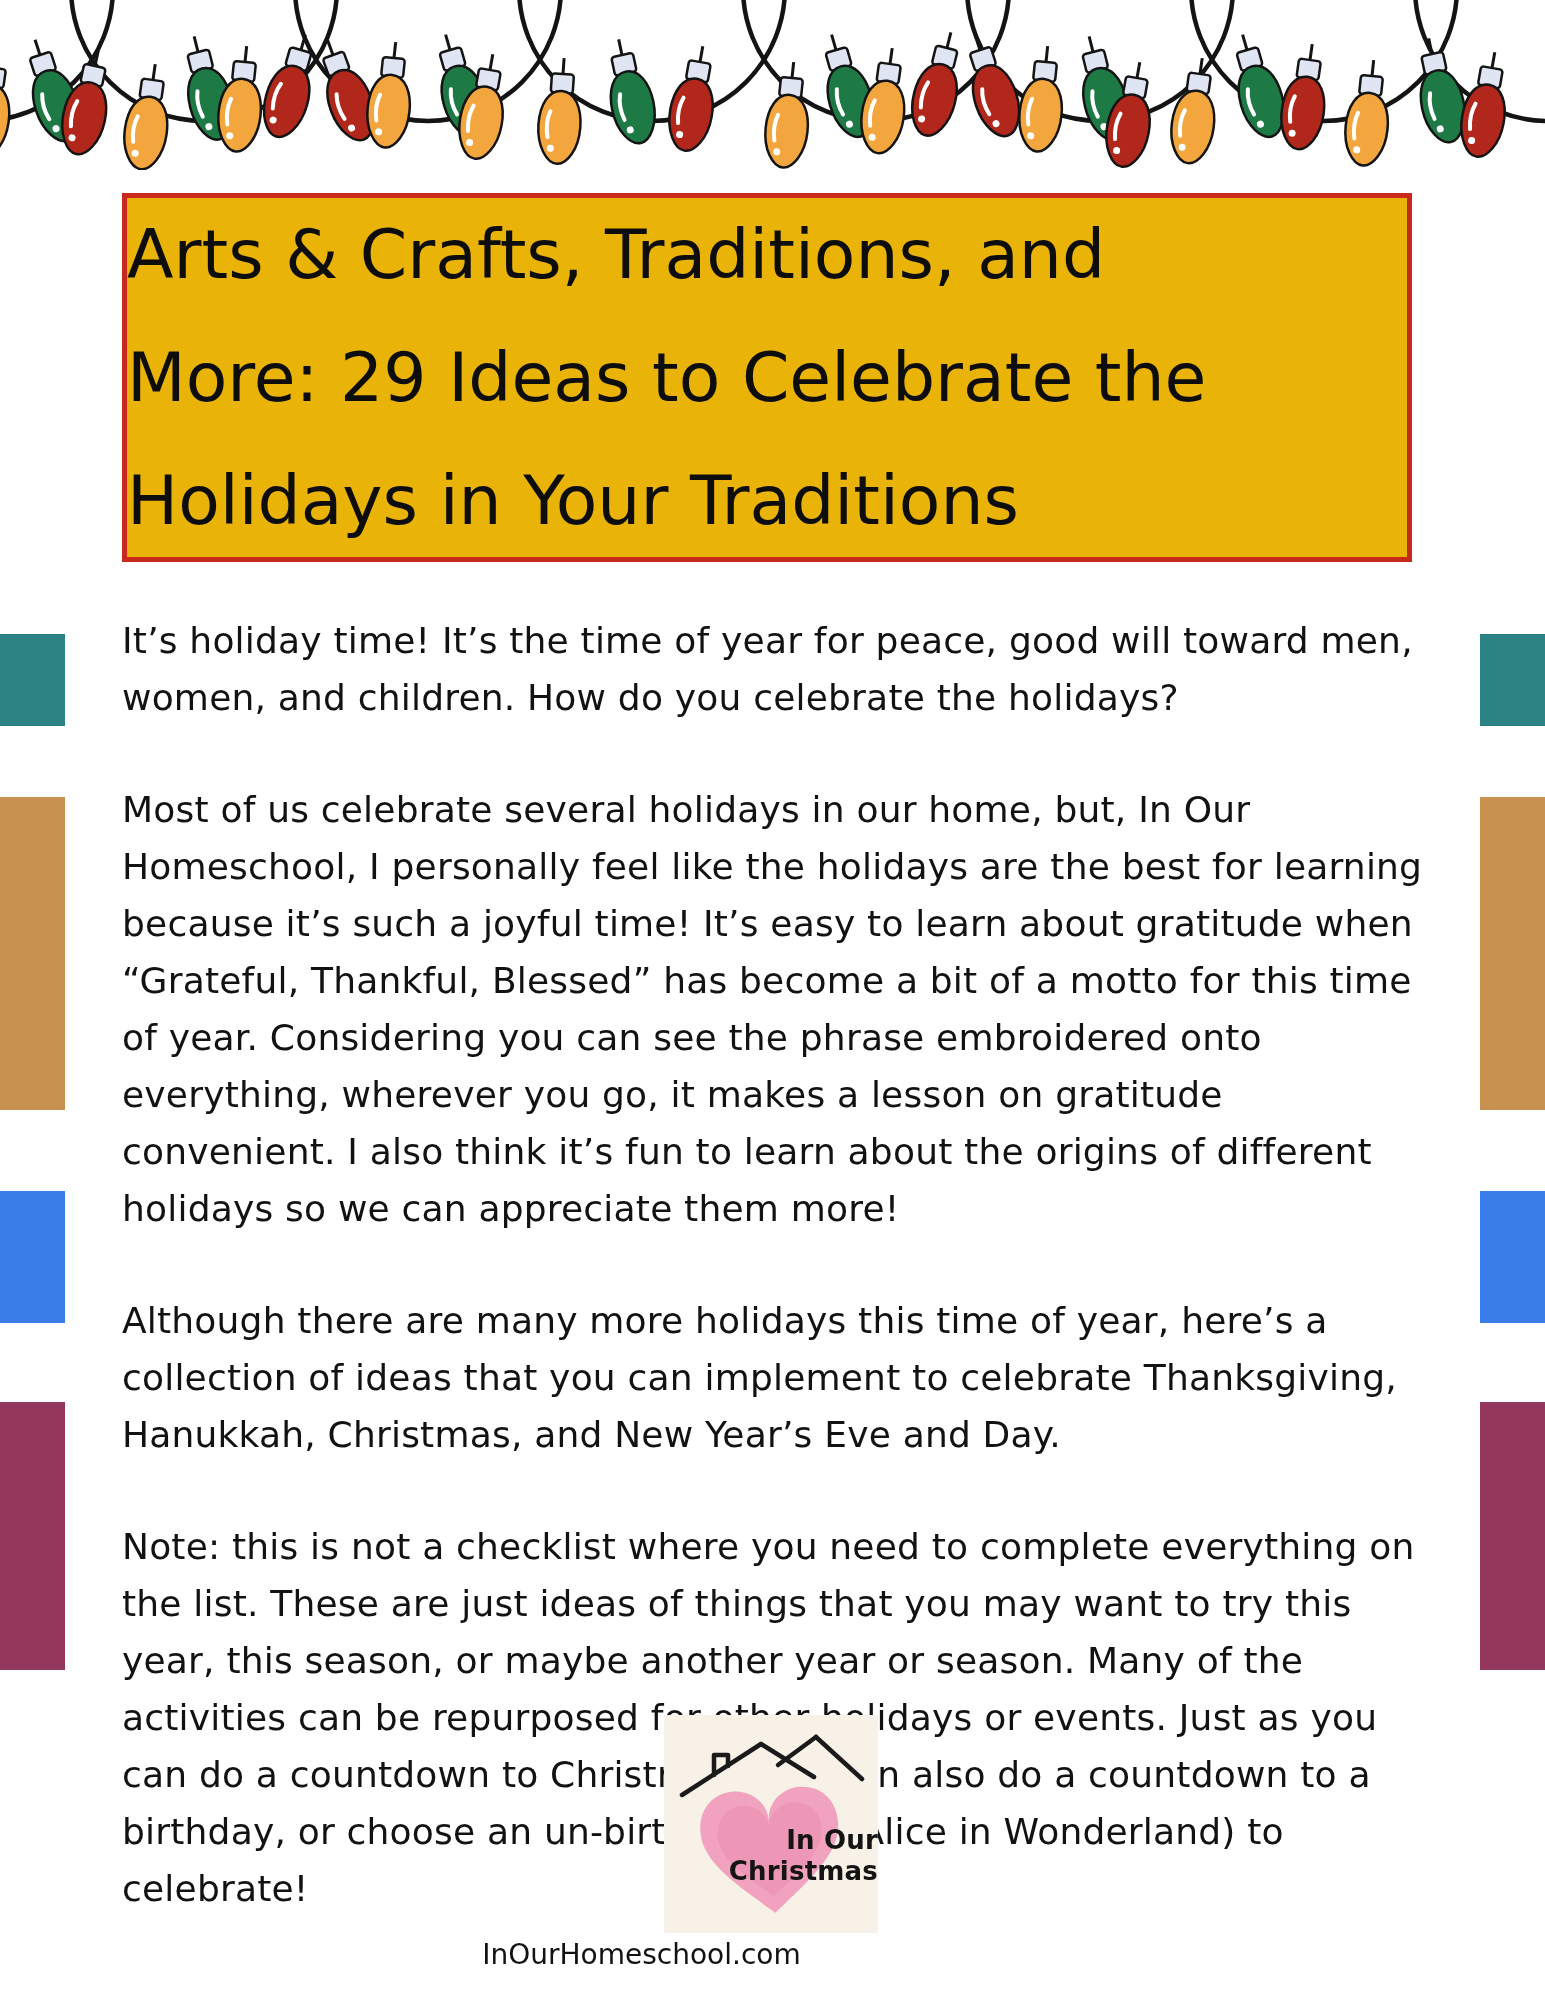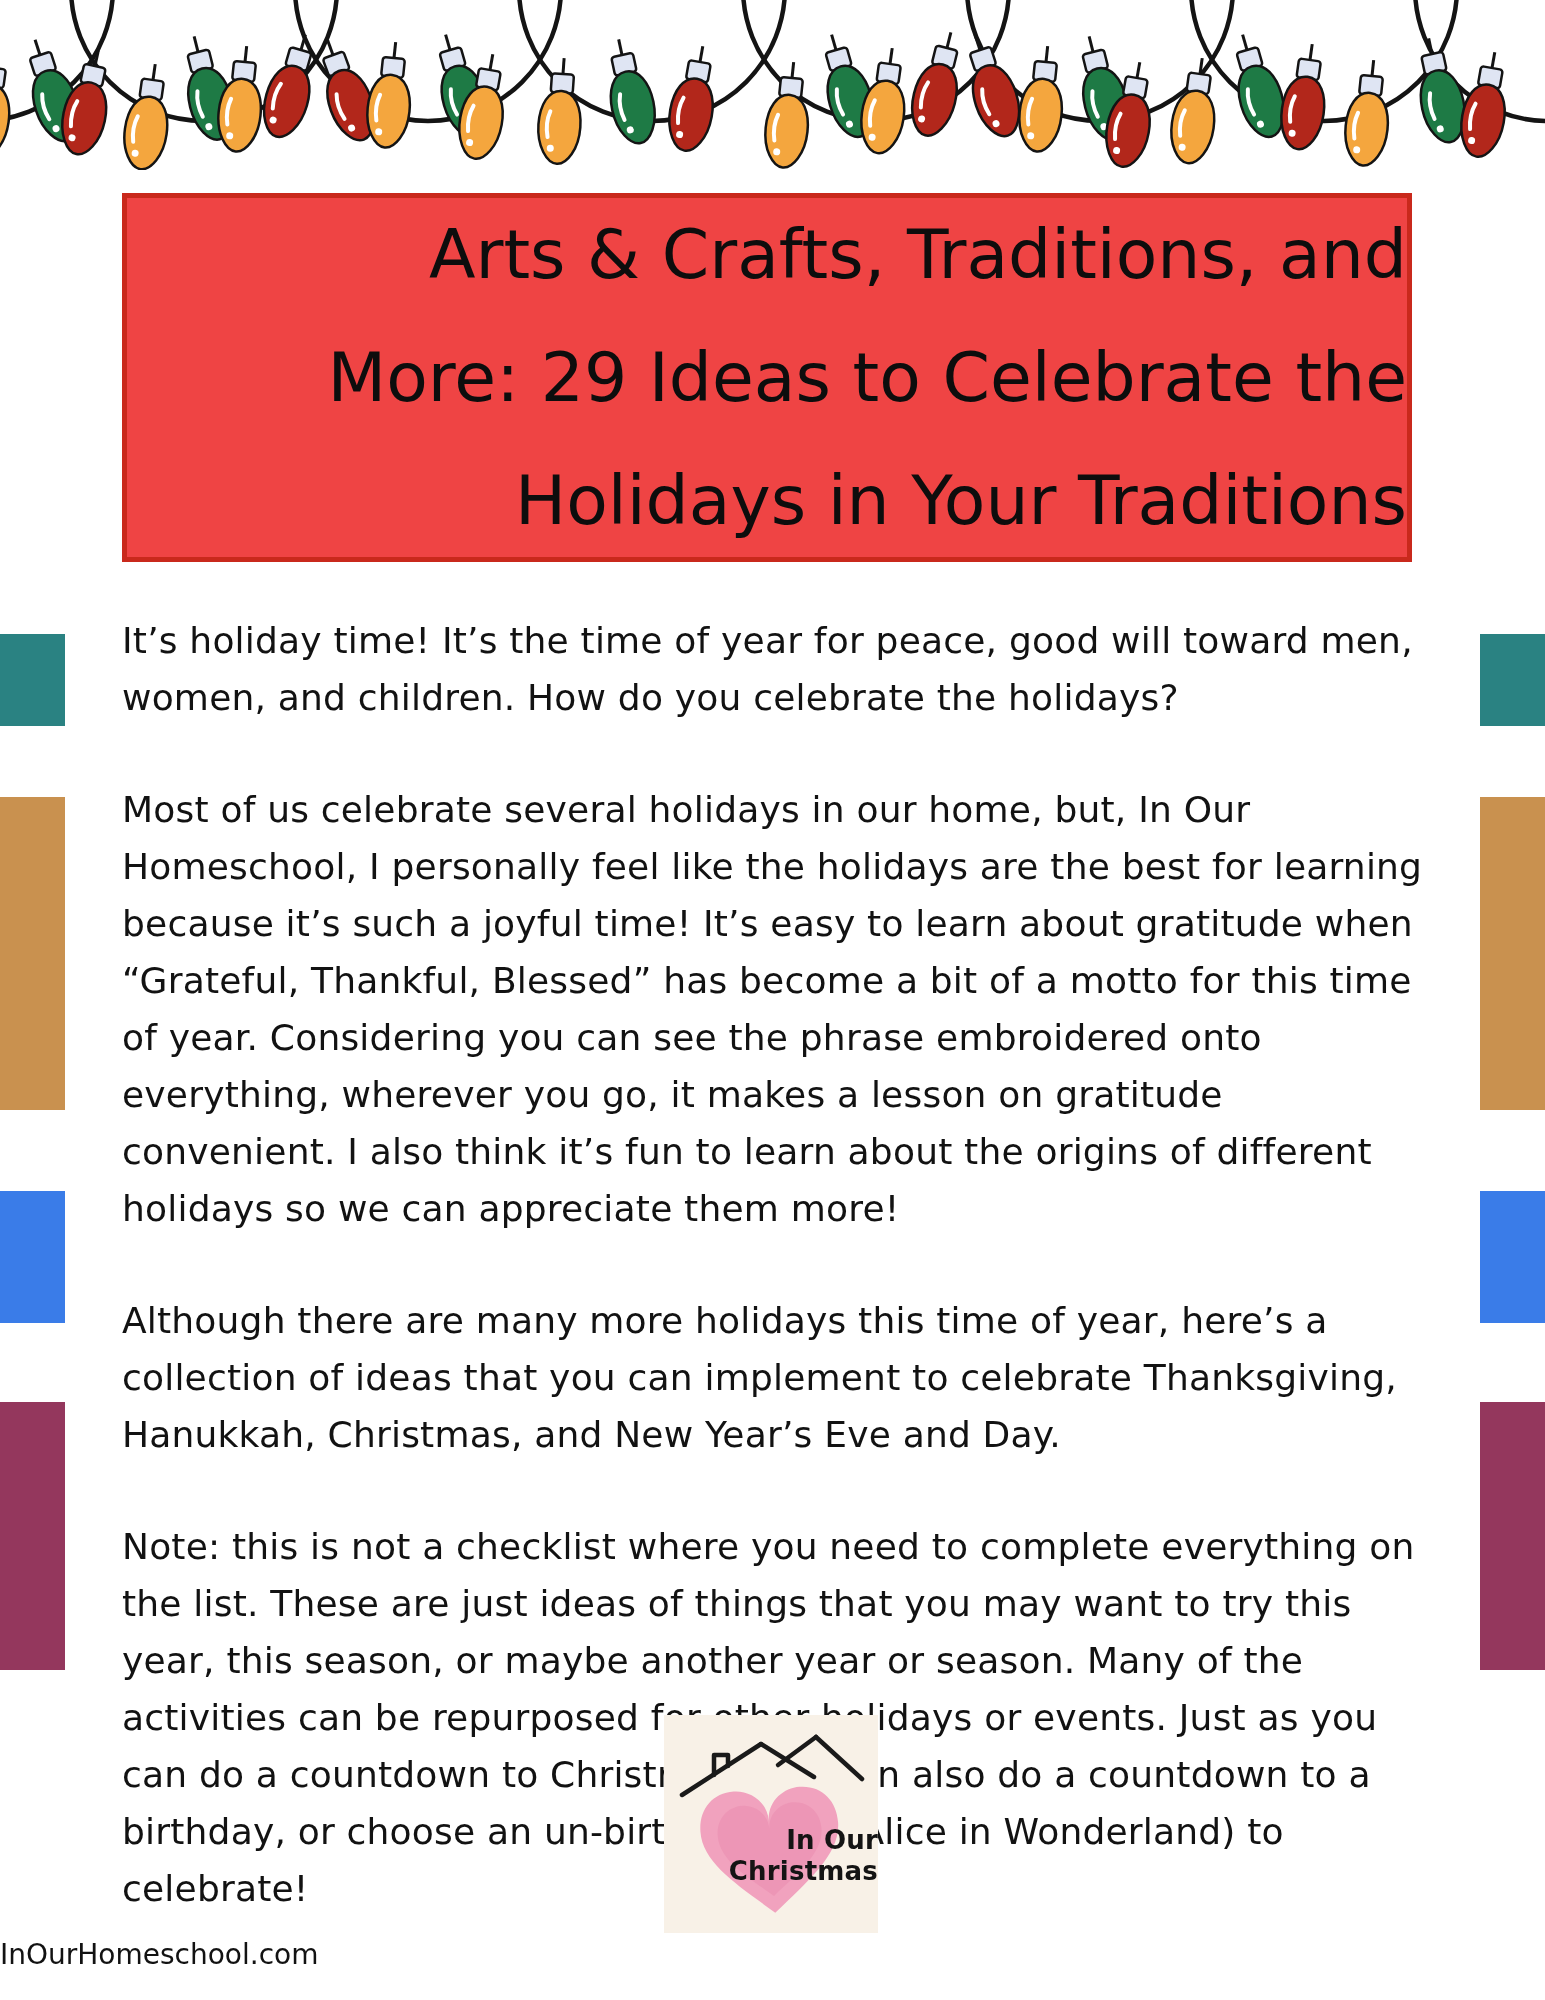--- a/index.html
+++ b/index.html
@@ -16,22 +16,22 @@
     overflow:hidden; font-family:"DejaVu Sans", sans-serif; color:var(--text);
   }
   .garland{position:absolute; left:0; top:0; width:1545px; height:170px;}
   .bulb-green{--bulb:var(--light-green);}
   .bulb-red{--bulb:var(--light-red);}
   .bulb-gold{--bulb:var(--light-gold);}
 
   .title-box{
     position:absolute; left:122px; top:193px; width:1290px; height:369px;
     border:5px solid var(--title-border);
-    display:flex; flex-direction:column; justify-content:center; align-items:flex-end;
-    background:#ef4444;
+    display:flex; flex-direction:column; justify-content:center; align-items:flex-start;
+    background:#eab308;
   }
   .title-line{
     font-size:68px; line-height:123px; font-weight:500; color:#0d0d0d;
     white-space:nowrap; letter-spacing:0px; text-align:center;
   }
 
   .accent{position:absolute; width:65px;}
   .accent.left{left:0;}
   .accent.right{left:1480px;}
   .accent.teal{background:var(--teal); top:634px; height:92px;}
@@ -52,22 +52,22 @@
     background:var(--logo-bg);
   }
   .roof{position:absolute; left:10px; top:12px;}
   .heart{position:absolute; left:30px; top:66px;}
   .logo-text{
     position:absolute; left:0; top:110px; width:214px; text-align:right;
     font-weight:bold; color:#141414;
   }
   .logo-text div{font-size:26px; line-height:31px; letter-spacing:0.2px;}
   .website{
-    position:absolute; left:0; top:1938px; width:1277px; 
-    font-size:28px; color:#121212;
+    position:absolute; left:0; top:1938px; width:1277px; text-align:center;
+    font-size:28px; color:#121212;padding-left:6px;
   }
 </style>
 </head>
 <body>
 
 <div class="page">
 
   <svg class="garland" viewBox="0 0 1545 170" fill="none" xmlns="http://www.w3.org/2000/svg">
     <defs>
       <g id="bulb">

